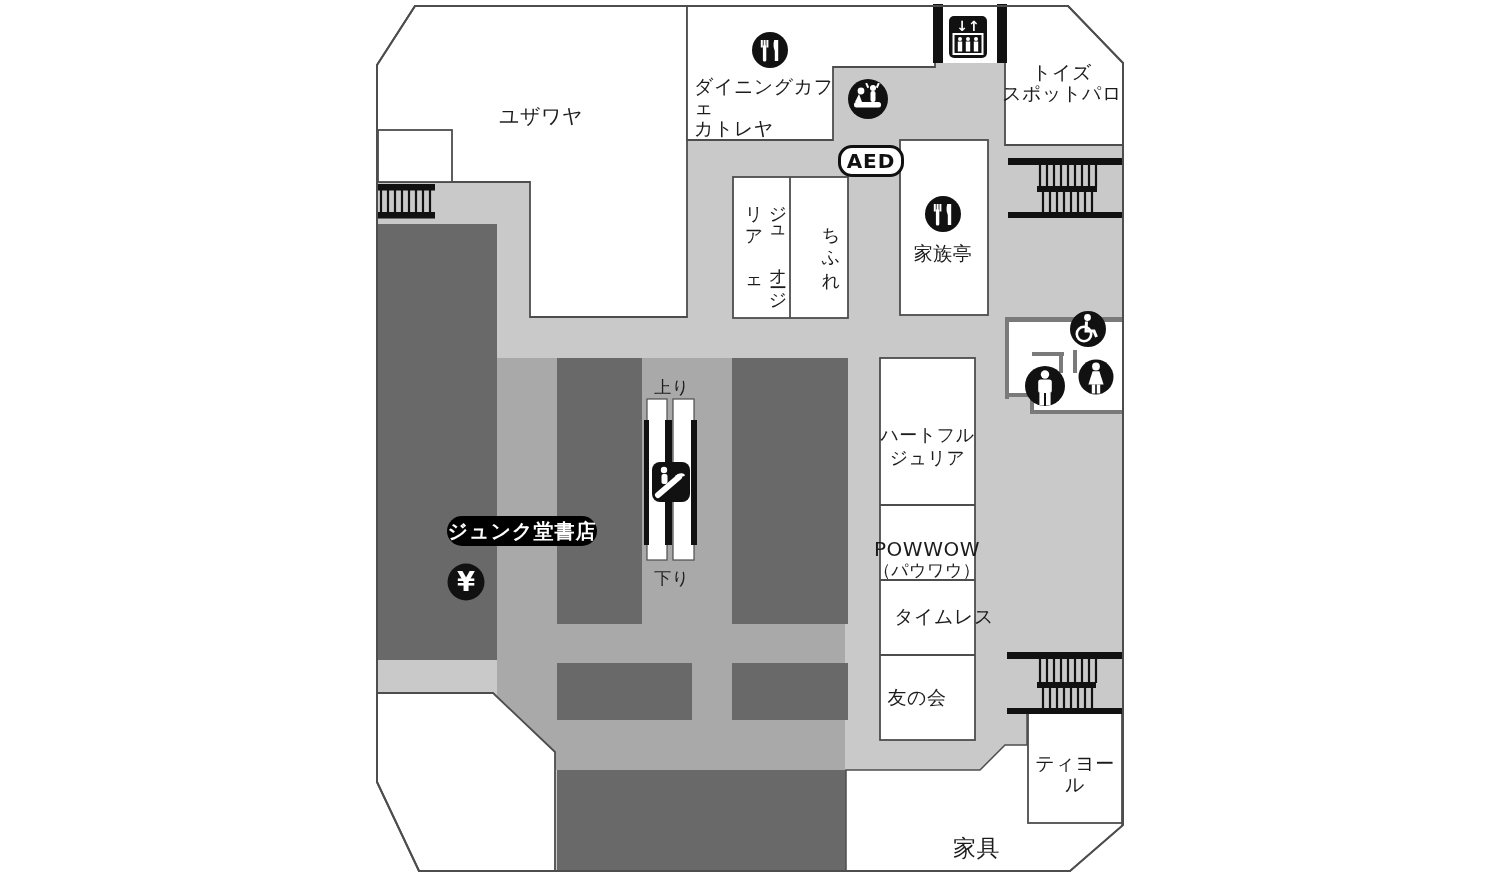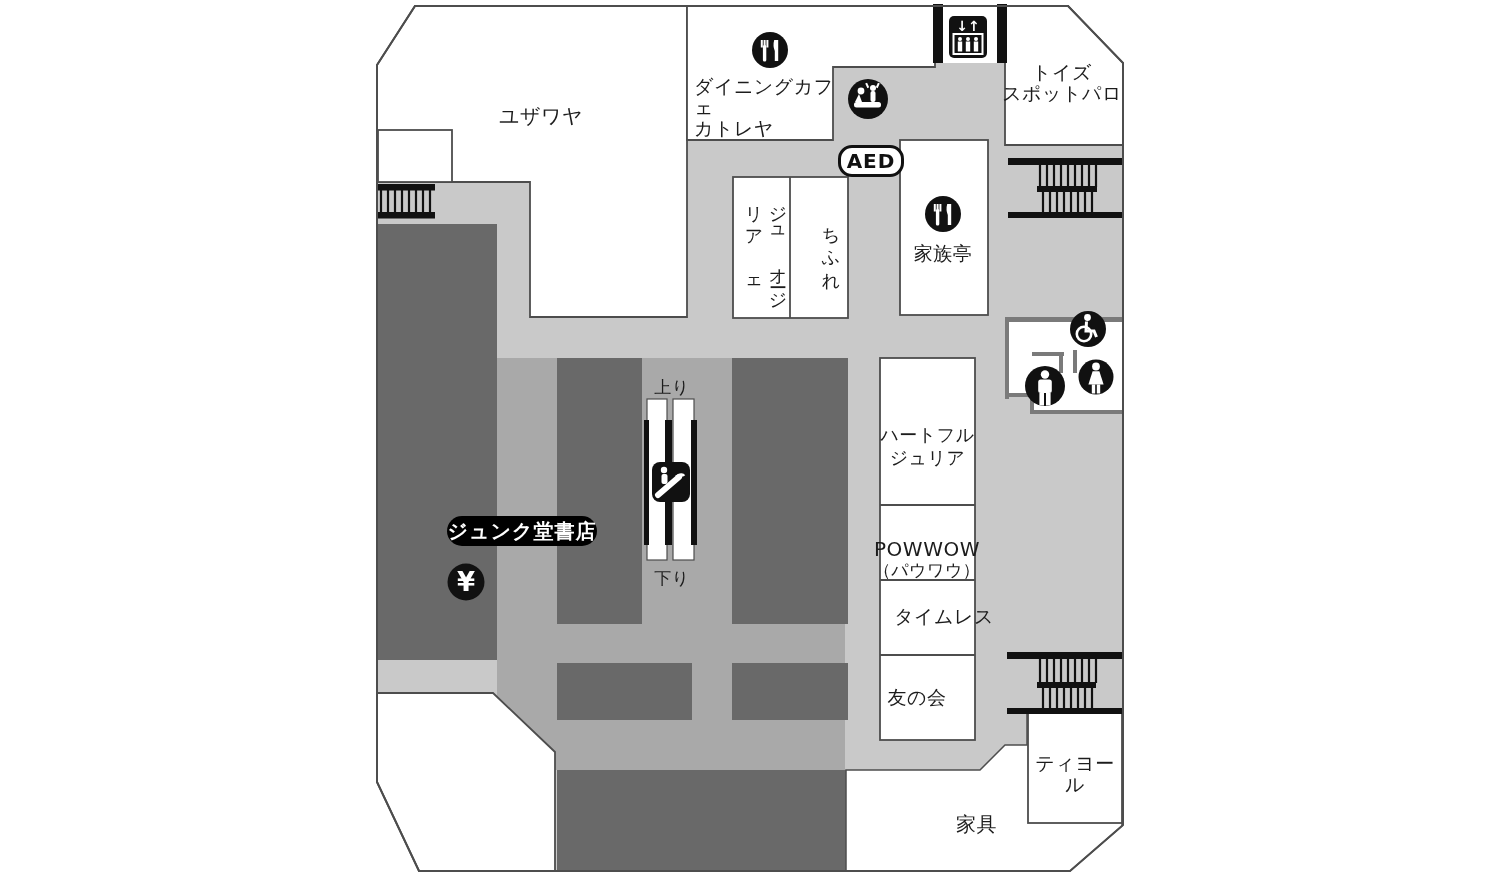--- a/index.html
+++ b/index.html
@@ -282,15 +282,15 @@
 
   <div class="lbl" style="left:878px;top:606px;width:100px;margin-left:16px;">タイムレス</div>
 
   <div class="lbl" style="left:880px;top:687px;width:74px;">友の会</div>
 
   <div class="pill" style="left:447px;top:516px;width:150px;height:30px;">ジュンク堂書店</div>
 
 
   <div class="lbl" style="left:1030px;top:753px;width:90px;">ティヨール</div>
 
-  <div class="lbl" style="left:944px;top:814px;width:65px;font-size:20px;">家具</div>
+  <div class="lbl" style="left:944px;top:838px;width:65px;font-size:23px;">家具</div>
 
 </div>
 
 </body></html>

